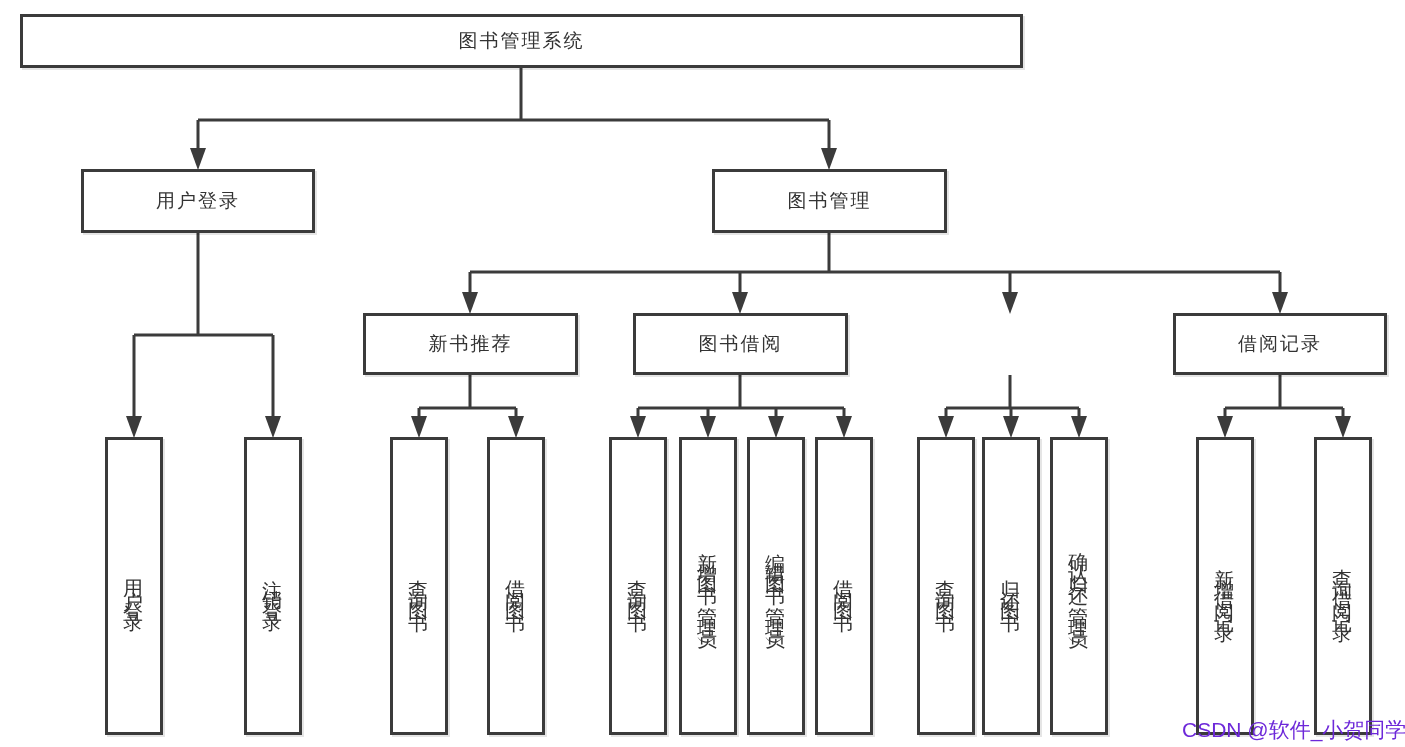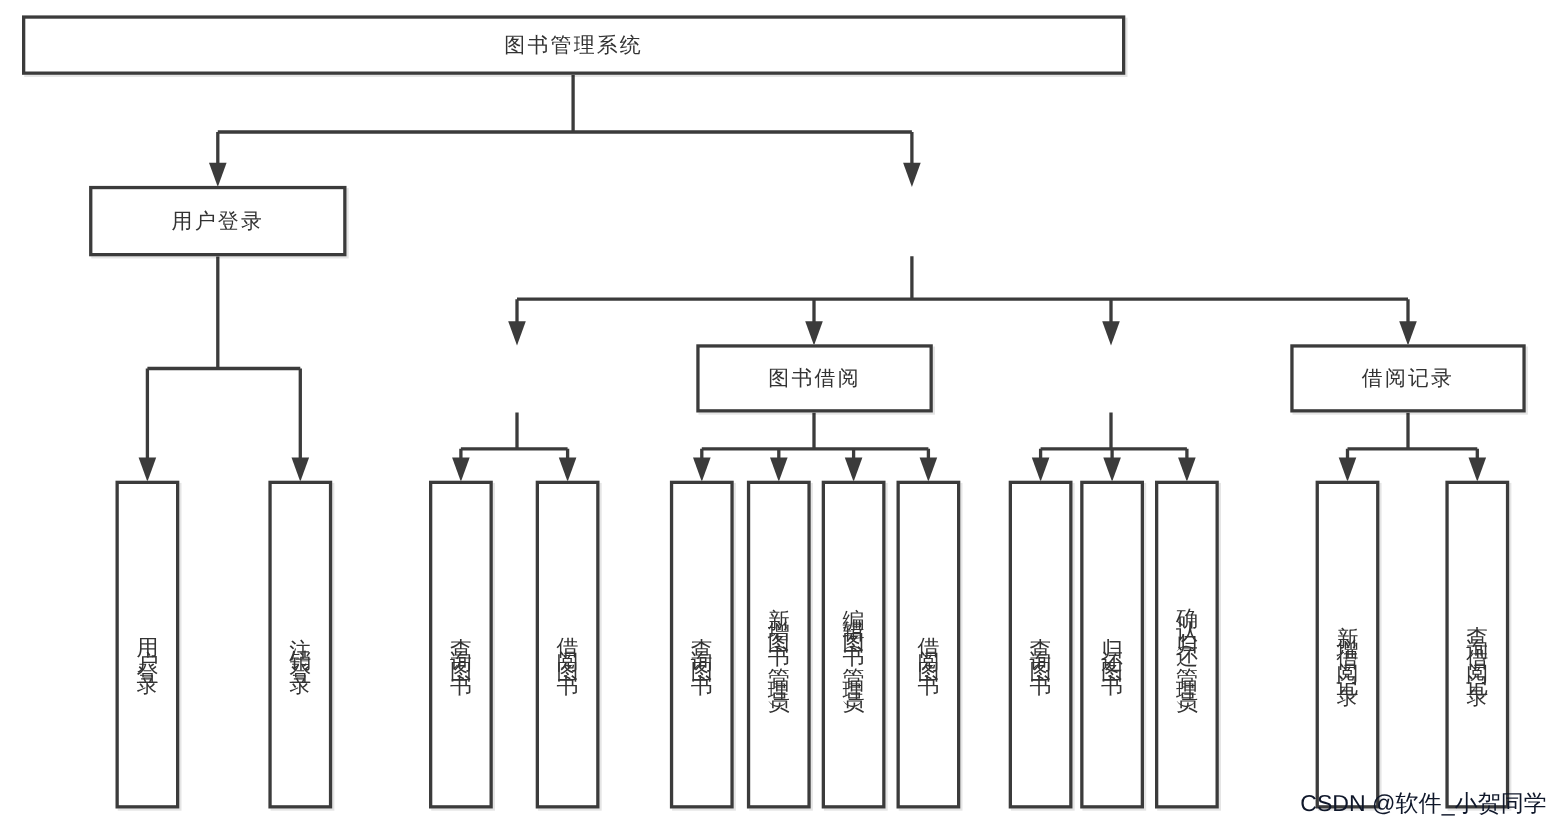--- a/index.html
+++ b/index.html
@@ -49,21 +49,21 @@
     text-orientation: mixed;
     font-size: 20px;
     letter-spacing: 11px;
     color: #333333;
     white-space: nowrap;
   }
   .watermark {
     position: absolute;
     left: 1182px; top: 716px;
     font-size: 21px;
-    color: #0f172a;
+    color: #6d28d9;
     z-index: 3;
     white-space: nowrap;
   }
 </style>
 </head>
 <body>
 
 <div class="stage">
 
   <svg class="connectors" viewBox="0 0 1405 747" xmlns="http://www.w3.org/2000/svg">
@@ -106,21 +106,27 @@
     </g>
   </svg>
 
   <div class="box root-box">
     <span class="hlabel">图书管理系统</span>
   </div>
 
   <div class="box l2-login">
     <span class="hlabel">用户登录</span>
   </div>
+  <div class="box l2-mgmt">
+    <span class="hlabel">图书管理</span>
+  </div>
 
+  <div class="box l3 l3-a">
+    <span class="hlabel">新书推荐</span>
+  </div>
   <div class="box l3 l3-b">
     <span class="hlabel">图书借阅</span>
   </div>
   <div class="box l3 l3-d">
     <span class="hlabel">借阅记录</span>
   </div>
 
   <div class="box leaf" style="left:105px">
     <span class="vtext">用户登录</span>
   </div>

